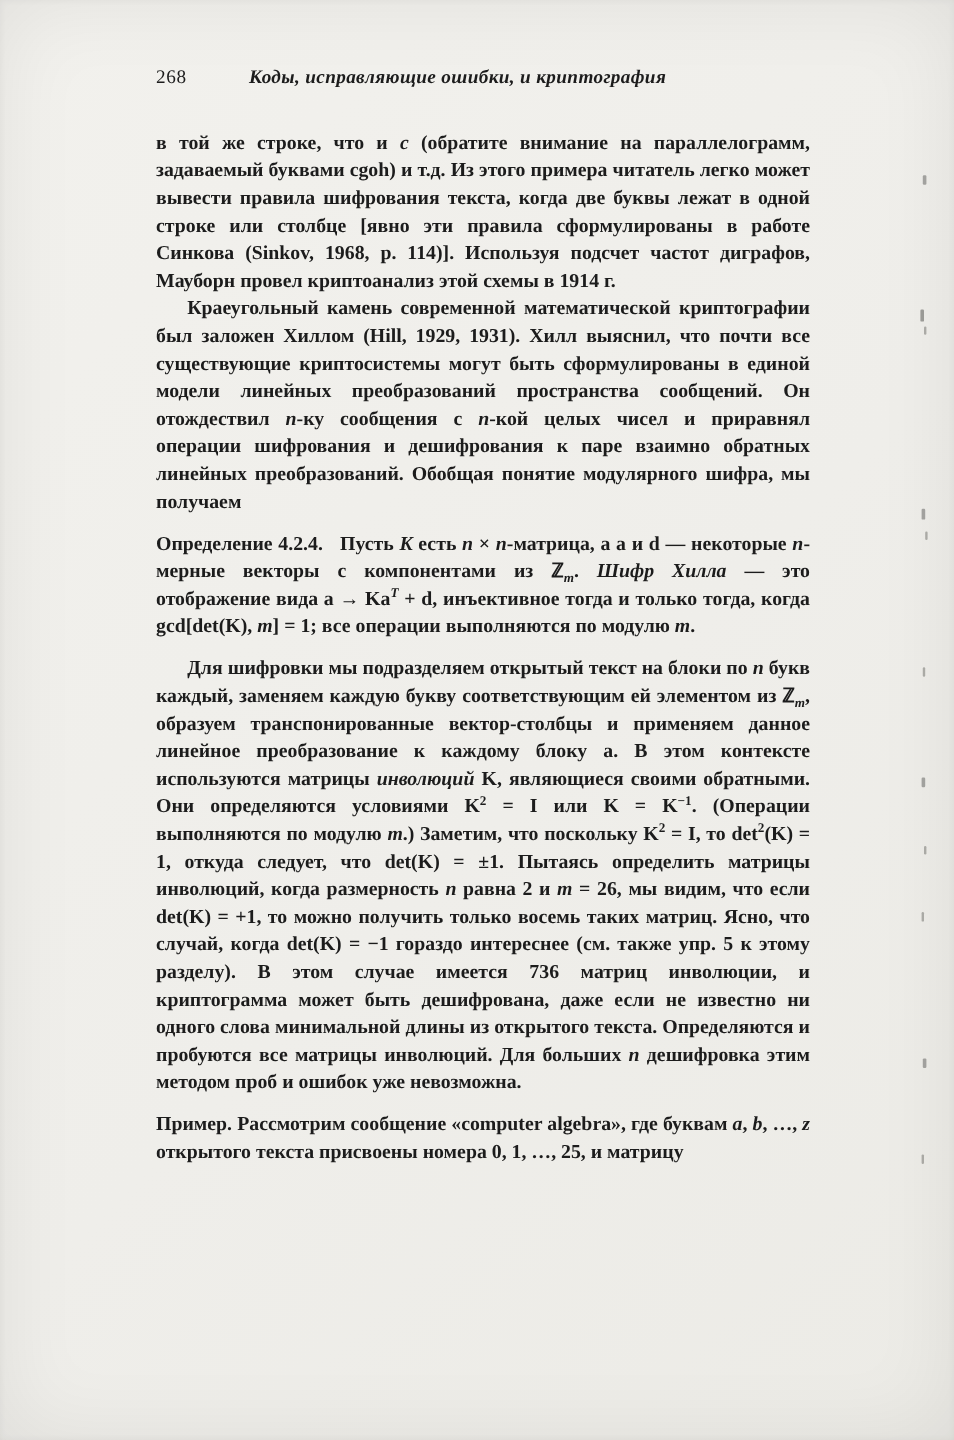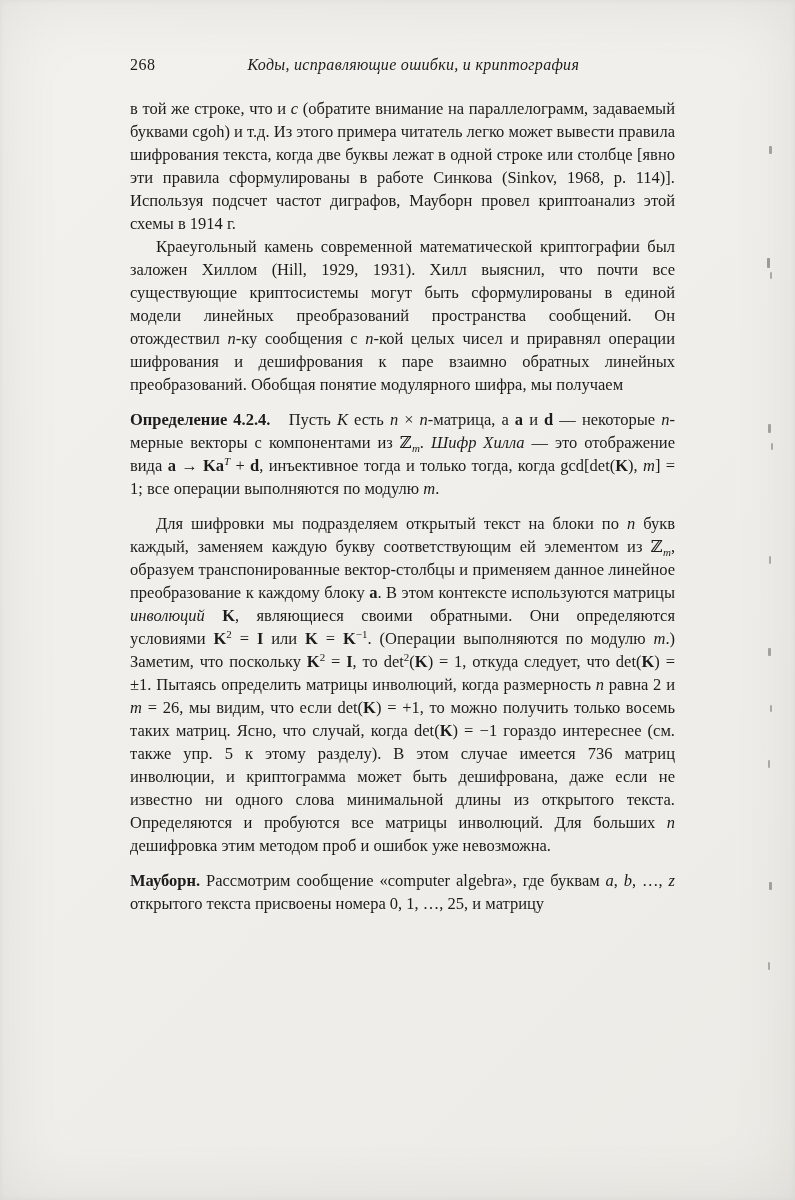--- a/index.html
+++ b/index.html
@@ -20,43 +20,43 @@
   }
 
   .header {
     position: absolute;
     top: 56px;
     left: 130px;
     width: 545px;
     display: flex;
     align-items: center;
     font-size: 16px;
-    gap: 40px;
   }
   .pagenum {
     font-weight: 400;
     letter-spacing: 0.5px;
   }
   .runtitle {
     margin-left: 52px;
     font-style: italic;
-    font-weight: 400;
+    font-weight: 700;
     letter-spacing: 0.3px;
     white-space: nowrap;
   }
 
   .body-text {
     position: absolute;
-    top: 97px;
+    top: 107px;
     left: 130px;
     width: 545px;
     font-size: 16.5px;
     line-height: 23px;
     text-align: justify;
     text-justify: inter-word;
+    font-weight: bold;
   }
   .body-text p { margin: 0; }
   p.indent { text-indent: 26px; }
   p.block-gap { margin-top: 12px; }
 
   .body-text sup { font-size: 11px; line-height: 0; vertical-align: super; }
   .body-text sub { font-size: 11px; line-height: 0; vertical-align: sub; }
 
   
   .speck {
@@ -77,21 +77,21 @@
 
   <div class="body-text">
     <p>в той же строке, что и <i>c</i> (обратите внимание на параллелограмм, задаваемый буквами cgoh) и т.д. Из этого примера читатель легко может вывести правила шифрования текста, когда две буквы лежат в одной строке или столбце [явно эти правила сформулированы в работе Синкова (Sinkov, 1968, p. 114)].  Используя подсчет частот диграфов, Мауборн провел криптоанализ этой схемы в 1914 г.</p>
 
     <p class="indent">Краеугольный камень современной математической криптографии был заложен Хиллом (Hill, 1929, 1931).  Хилл выяснил, что почти все существующие криптосистемы могут быть сформулированы в единой модели линейных преобразований пространства сообщений.  Он отождествил <i>n</i>-ку сообщения с <i>n</i>-кой целых чисел и приравнял операции шифрования и дешифрования к паре взаимно обратных линейных преобразований.  Обобщая понятие модулярного шифра, мы получаем</p>
 
     <p class="block-gap"><b>Определение 4.2.4.</b>&nbsp;&nbsp;&nbsp;Пусть <i>K</i> есть <i>n</i> × <i>n</i>-матрица, а <b>a</b> и <b>d</b> — некоторые <i>n</i>-мерные векторы с компонентами из ℤ<sub><i>m</i></sub>.  <i>Шифр Хилла</i> — это отображение вида <b>a</b> → <b>Ka</b><sup><i>T</i></sup> + <b>d</b>, инъективное тогда и только тогда, когда gcd[det(<b>K</b>), <i>m</i>] = 1; все операции выполняются по модулю <i>m</i>.</p>
 
     <p class="indent block-gap">Для шифровки мы подразделяем открытый текст на блоки по <i>n</i> букв каждый, заменяем каждую букву соответствующим ей элементом из ℤ<sub><i>m</i></sub>, образуем транспонированные вектор-столбцы и применяем данное линейное преобразование к каждому блоку <b>a</b>.  В этом контексте используются матрицы <i>инволюций</i> <b>K</b>, являющиеся своими обратными.  Они определяются условиями <b>K</b><sup>2</sup> = <b>I</b> или <b>K</b> = <b>K</b><sup>−1</sup>.  (Операции выполняются по модулю <i>m</i>.)  Заметим, что поскольку <b>K</b><sup>2</sup> = <b>I</b>, то det<sup>2</sup>(<b>K</b>) = 1, откуда следует, что det(<b>K</b>) = ±1. Пытаясь определить матрицы инволюций, когда размерность <i>n</i> равна 2 и <i>m</i> = 26, мы видим, что если det(<b>K</b>) = +1, то можно получить только восемь таких матриц.  Ясно, что случай, когда det(<b>K</b>) = −1 гораздо интереснее (см. также упр. 5 к этому разделу). В этом случае имеется 736 матриц инволюции, и криптограмма может быть дешифрована, даже если не известно ни одного слова минимальной длины из открытого текста.  Определяются и пробуются все матрицы инволюций.  Для больших <i>n</i> дешифровка этим методом проб и ошибок уже невозможна.</p>
 
-    <p class="block-gap"><b>Мауборн.</b>  Рассмотрим сообщение «computer algebra», где буквам <i>a</i>, <i>b</i>, …, <i>z</i> открытого текста присвоены номера 0, 1, …, 25, и матрицу</p>
+    <p class="block-gap"><b>Пример.</b>  Рассмотрим сообщение «computer algebra», где буквам <i>a</i>, <i>b</i>, …, <i>z</i> открытого текста присвоены номера 0, 1, …, 25, и матрицу</p>
   </div>
 
   <div class="speck" style="top:146px; left:769px; width:3px; height:8px; opacity:.45;"></div>
   <div class="speck" style="top:258px; left:767px; width:3px; height:10px; opacity:.5;"></div>
   <div class="speck" style="top:272px; left:770px; width:2px; height:7px; opacity:.4;"></div>
   <div class="speck" style="top:424px; left:768px; width:3px; height:9px; opacity:.45;"></div>
   <div class="speck" style="top:443px; left:771px; width:2px; height:7px; opacity:.4;"></div>
   <div class="speck" style="top:556px; left:769px; width:2px; height:8px; opacity:.4;"></div>
   <div class="speck" style="top:648px; left:768px; width:3px; height:8px; opacity:.45;"></div>
   <div class="speck" style="top:705px; left:770px; width:2px; height:7px; opacity:.4;"></div>

